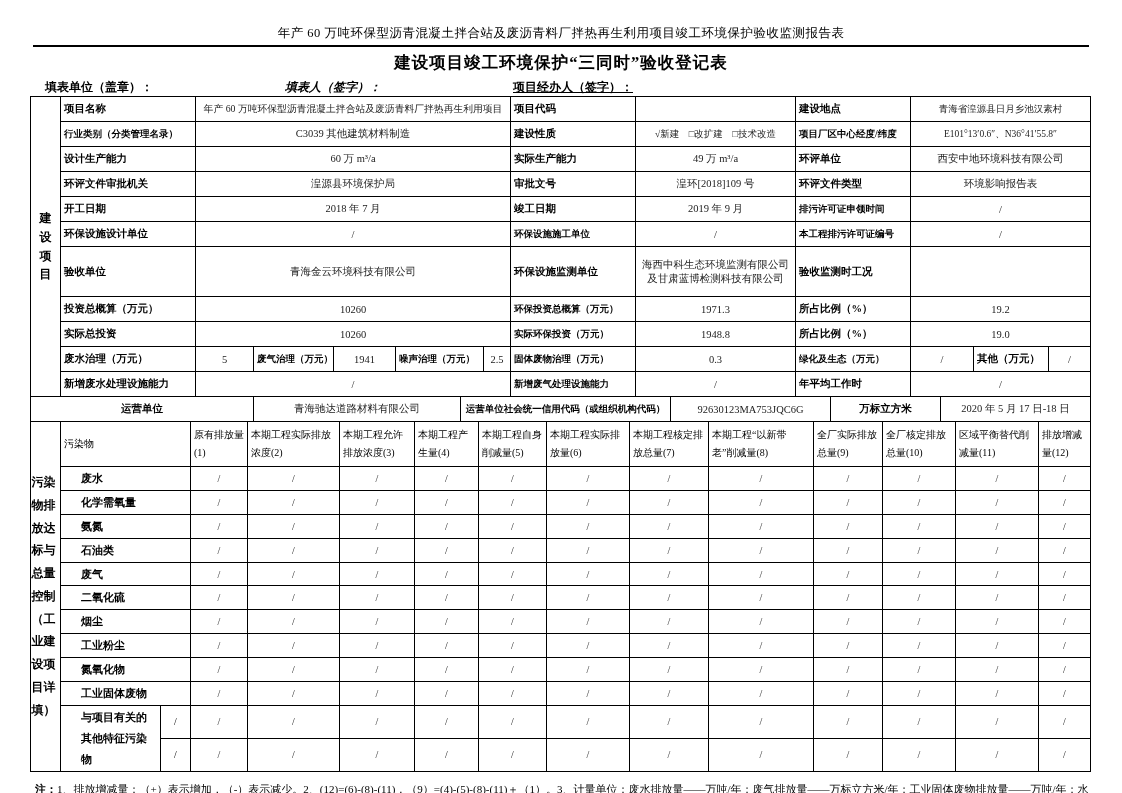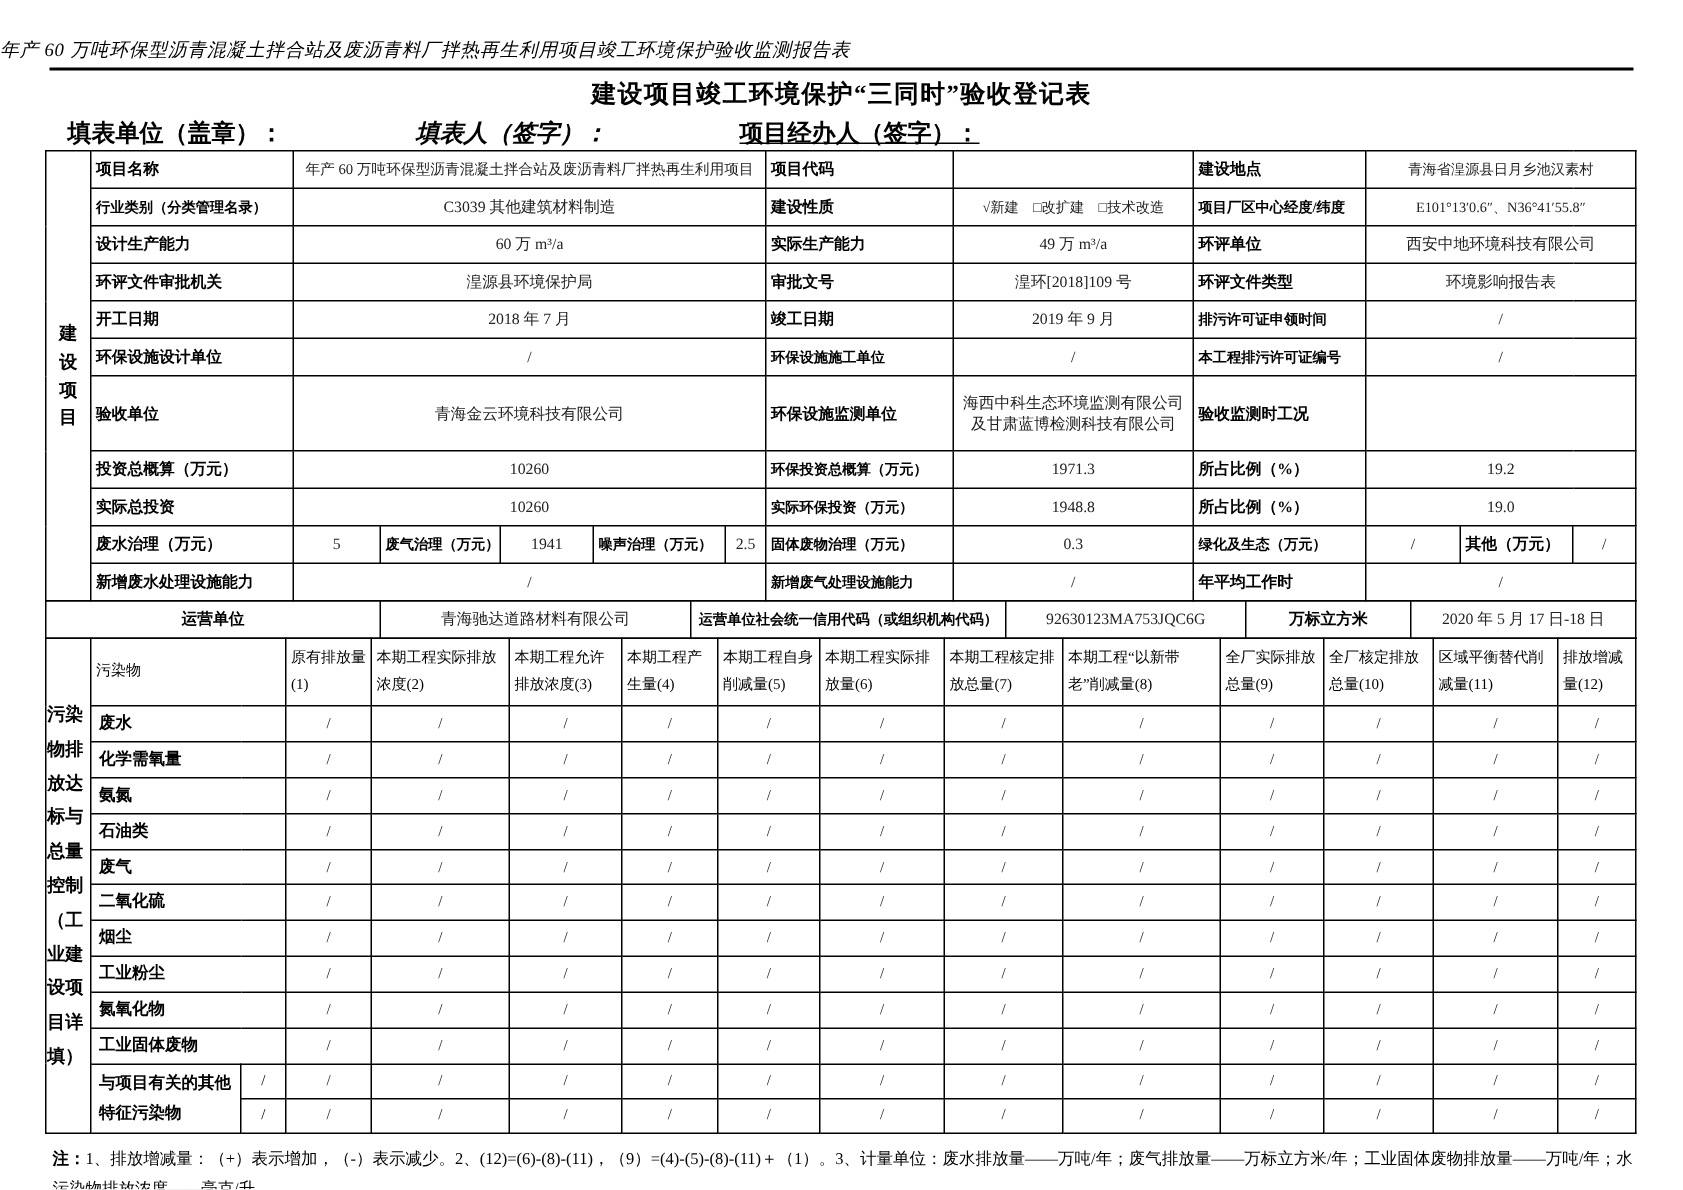--- a/index.html
+++ b/index.html
@@ -1,40 +1,40 @@
 <!DOCTYPE html>
 <html><head>
 <meta charset="utf-8">
 <style>
   html,body{margin:0;padding:0;background:#fff;}
   .page{position:relative;width:1122px;height:793px;background:#fff;overflow:hidden;
         font-family:"Liberation Serif","DejaVu Serif",serif;color:#000;}
-  .doc-header{padding-top:25px;font-size:12.5px;letter-spacing:.5px;font-style:italic;}
+  .doc-header{padding-top:25px;text-align:center;font-size:12.5px;letter-spacing:.5px;}
   .header-rule{margin:3px 33px 0 33px;border-bottom:2px solid #000;height:0;}
   .form-title{margin-top:5px;text-align:center;font-size:16.5px;font-weight:bold;letter-spacing:1px;}
-  .sig-row{display:flex;margin-top:5px;padding-left:45px;font-size:16px;font-weight:bold;}
+  .sig-row{display:flex;margin-top:5px;padding-left:45px;font-size:12px;font-weight:bold;gap:44px;}
   .sig-filler{margin-left:88px;font-style:italic;}
   .sig-handler{margin-left:88px;text-decoration:underline;}
   table{border-collapse:collapse;table-layout:fixed;margin-left:30px;width:1060px;font-size:10.5px;}
   table+table{margin-top:-1px;}
   td{border:1px solid #000;height:22px;padding:1px 3px;overflow:hidden;vertical-align:middle;}
   td.lbl{font-weight:bold;text-align:left;}
   td.center{text-align:center;}
   td.val{text-align:center;color:#222;}
   td.side{padding:0;}
   .vtext{width:15px;margin:0 auto;word-break:break-all;text-align:center;
          font-weight:bold;font-size:12px;line-height:1.55;}
   .vtext2{width:28px;margin:0 auto;word-break:break-all;
           font-weight:bold;font-size:12px;line-height:1.9;}
   tr.tall td{height:47px;}
   .fit{font-size:9.8px;white-space:nowrap;}
   .tight{font-size:9.5px;white-space:nowrap;}
   #t2 td{font-size:10px;height:20px;}
   #t2 td.phead{font-weight:normal;text-align:left;padding:1px 3px;line-height:1.8;height:42px;}
-  #t2 td.pname{font-weight:bold;text-align:left;font-size:11px;padding-left:5px;line-height:1.9;}
+  #t2 td.pname{font-weight:bold;text-align:left;font-size:11px;padding-left:20px;line-height:1.9;}
   #t2 td.sub{text-align:center;}
   .note{margin:8px 33px 0 35px;font-size:11px;line-height:1.8;}
   .note-prefix{font-weight:bold;}
 </style>
 </head>
 <body>
 
 <div class="page">
 
   <div class="doc-header">年产 60 万吨环保型沥青混凝土拌合站及废沥青料厂拌热再生利用项目竣工环境保护验收监测报告表</div>

